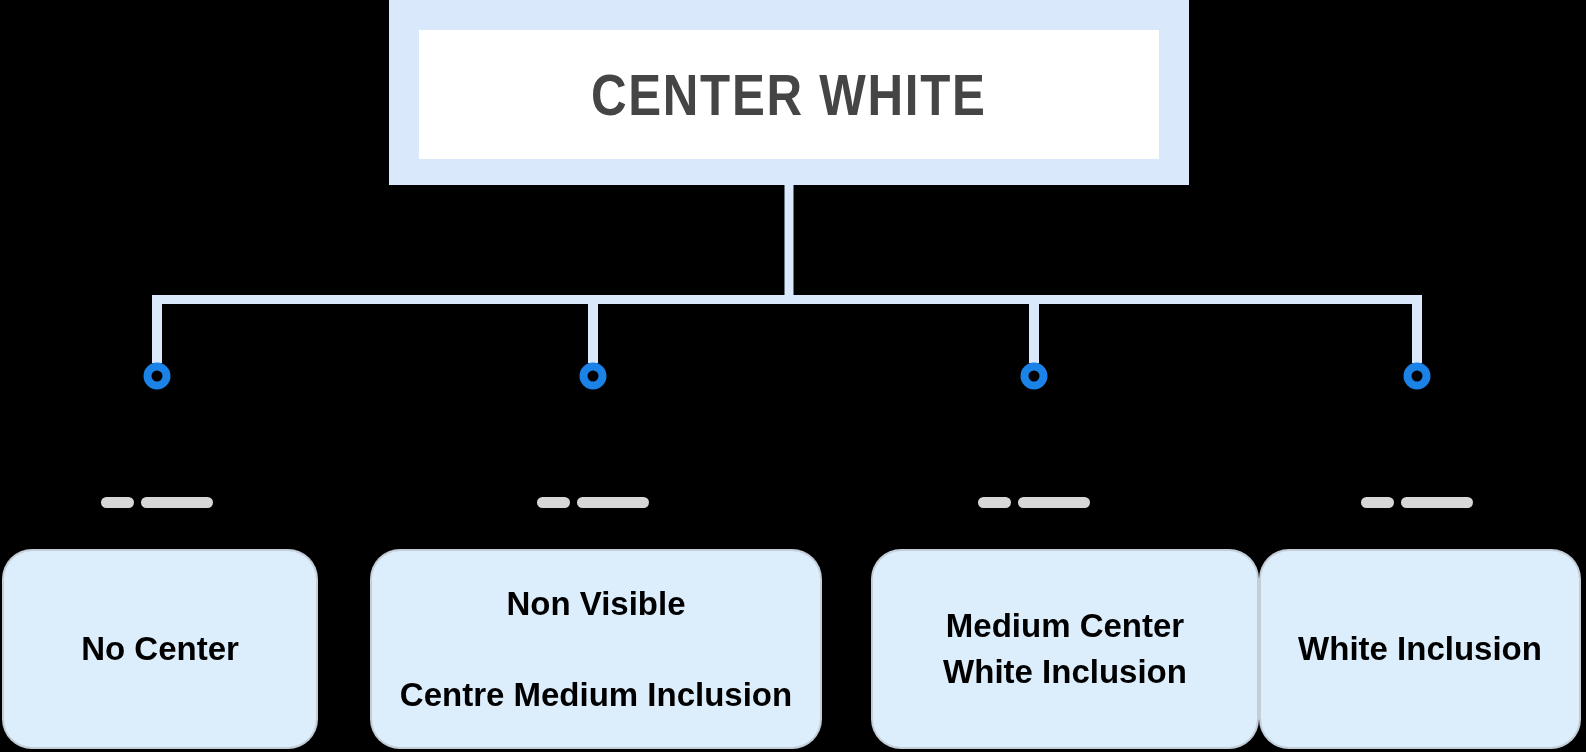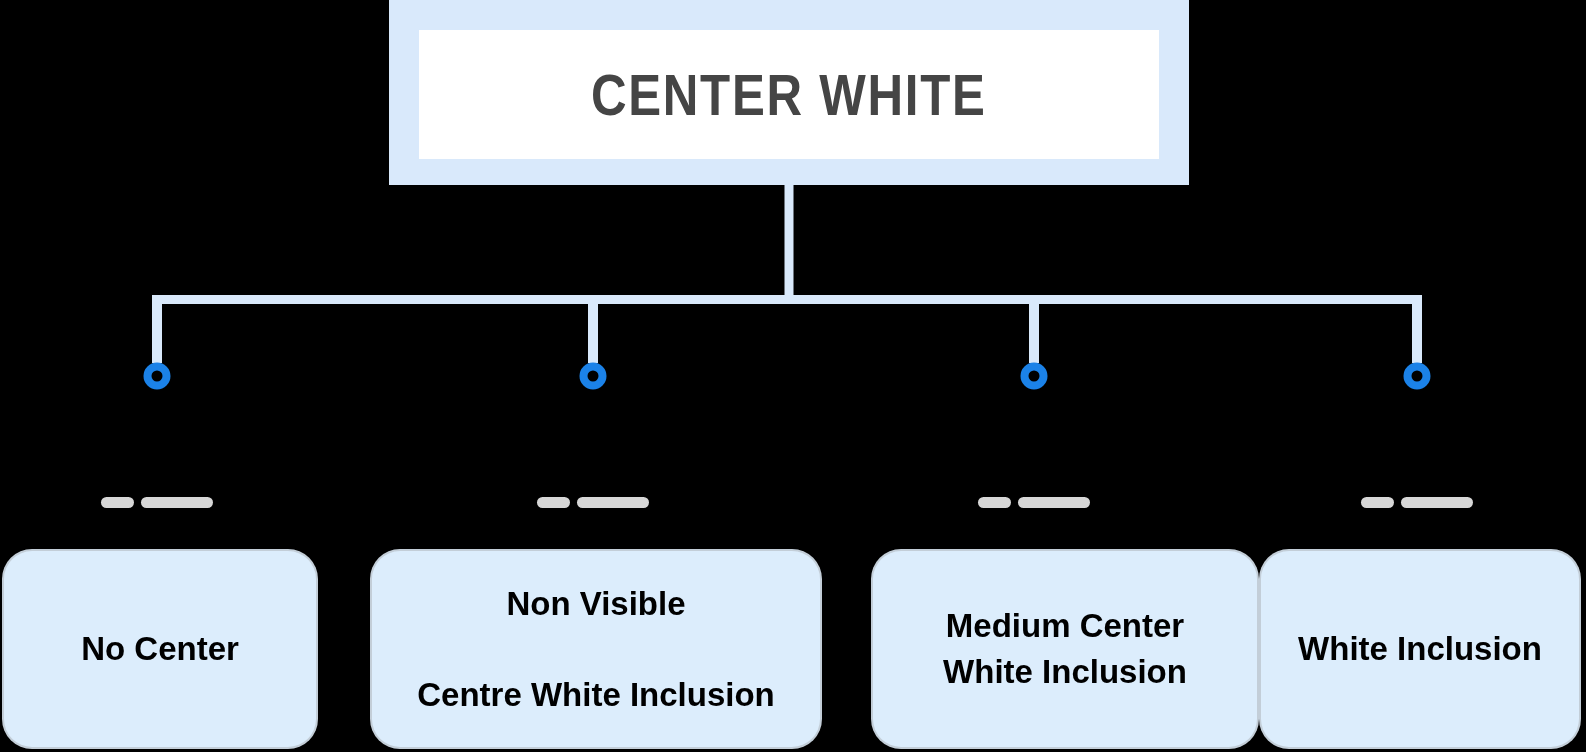--- a/index.html
+++ b/index.html
@@ -115,21 +115,21 @@
   <div class="pill-group pg4">
     <div class="pill short"></div>
     <div class="pill long"></div>
   </div>
 
   <div class="card c1">
     <div class="label-line">No Center</div>
   </div>
   <div class="card c2">
     <div class="label-line">Non Visible</div>
-    <div class="label-line">Centre White Inclusion</div>
+    <div class="label-line">Centre Medium Inclusion</div>
   </div>
   <div class="card c3">
     <div class="label-line">Medium Center</div>
     <div class="label-line">White Inclusion</div>
   </div>
   <div class="card c4">
     <div class="label-line">White Inclusion</div>
   </div>
 
 </div>

